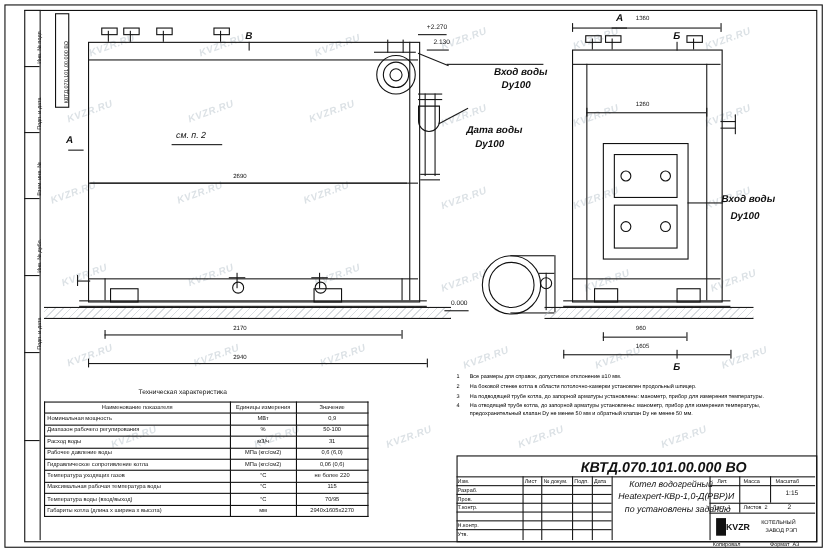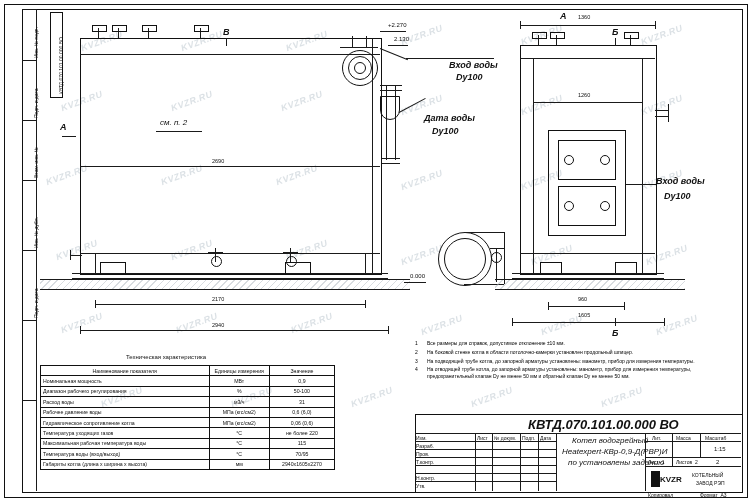--- a/index.html
+++ b/index.html
@@ -353,21 +353,21 @@
   <div class="txt t5" style="left:540px;top:435px;">Дата</div>
 
   <div class="txt t5" style="left:416px;top:443px;">Разраб.</div>
   <div class="txt t5" style="left:416px;top:451px;">Пров.</div>
   <div class="txt t5" style="left:416px;top:459px;">Т.контр.</div>
   <div class="txt t5" style="left:416px;top:475px;">Н.контр.</div>
   <div class="txt t5" style="left:416px;top:483px;">Утв.</div>
 
   <div class="ln v" style="left:645px;top:433px;height:58px;"></div>
   <div class="txt t8 i" style="left:572px;top:436px;">Котел водогрейный</div>
-  <div class="txt t8 i" style="left:562px;top:447px;">Heatexpert-КВр-0,9-Д(РВР)И</div>
+  <div class="txt t8 i" style="left:562px;top:447px;">Heatexpert-КВр-1,0-Д(РВР)И</div>
   <div class="txt t8 i" style="left:568px;top:458px;">по установлены заданию</div>
 
   <div class="ln h" style="left:645px;top:441px;width:96px;"></div>
   <div class="ln h" style="left:645px;top:457px;width:96px;"></div>
   <div class="ln h" style="left:645px;top:466px;width:96px;"></div>
   <div class="ln v" style="left:672px;top:433px;height:24px;"></div>
   <div class="ln v" style="left:700px;top:433px;height:24px;"></div>
   <div class="ln v" style="left:672px;top:457px;height:9px;"></div>
 
   <div class="txt t5" style="left:652px;top:435px;">Лит.</div>

